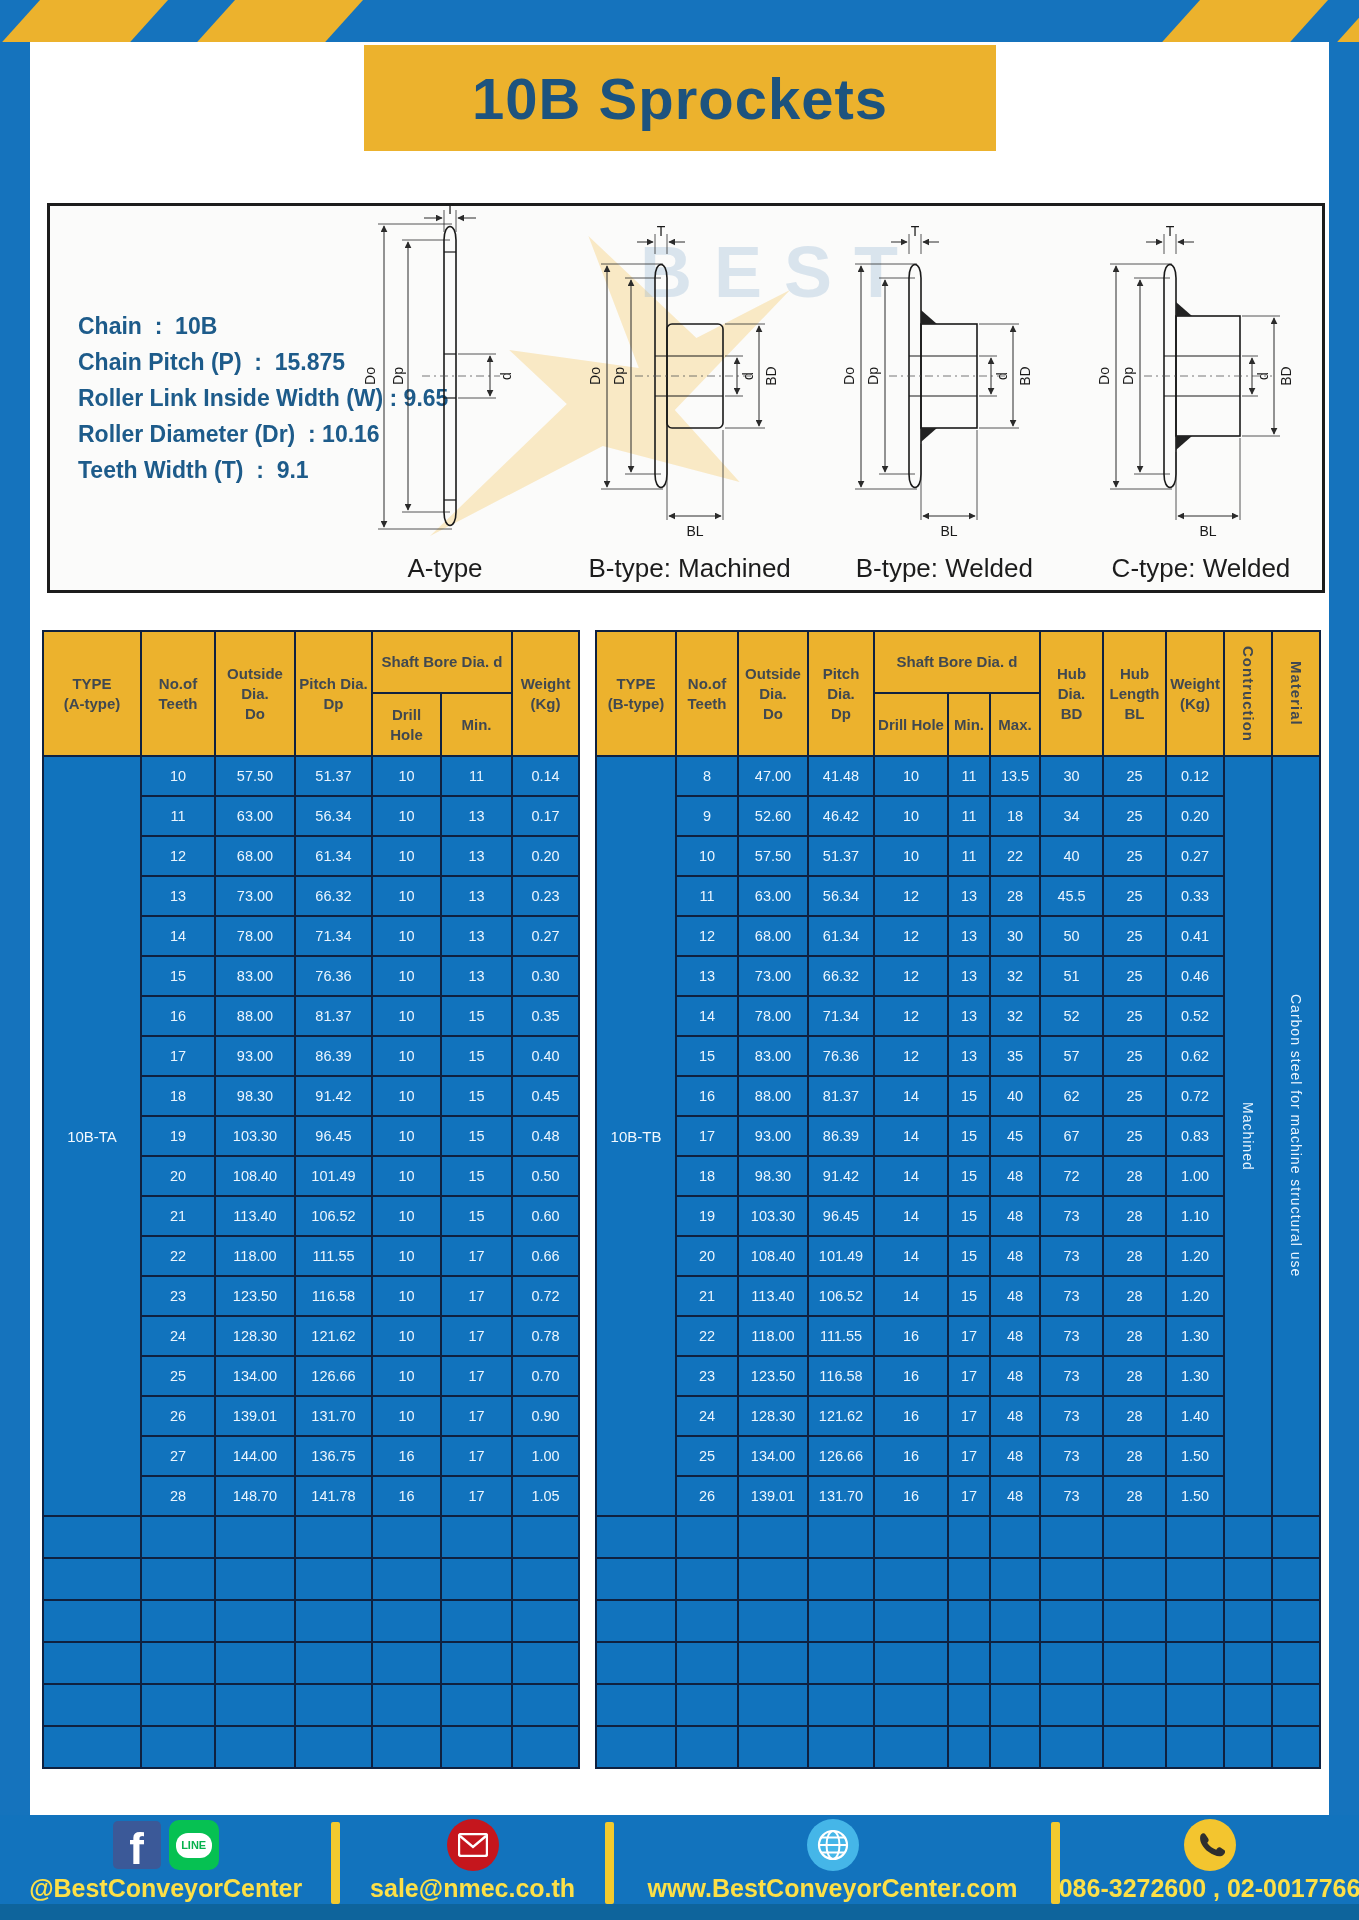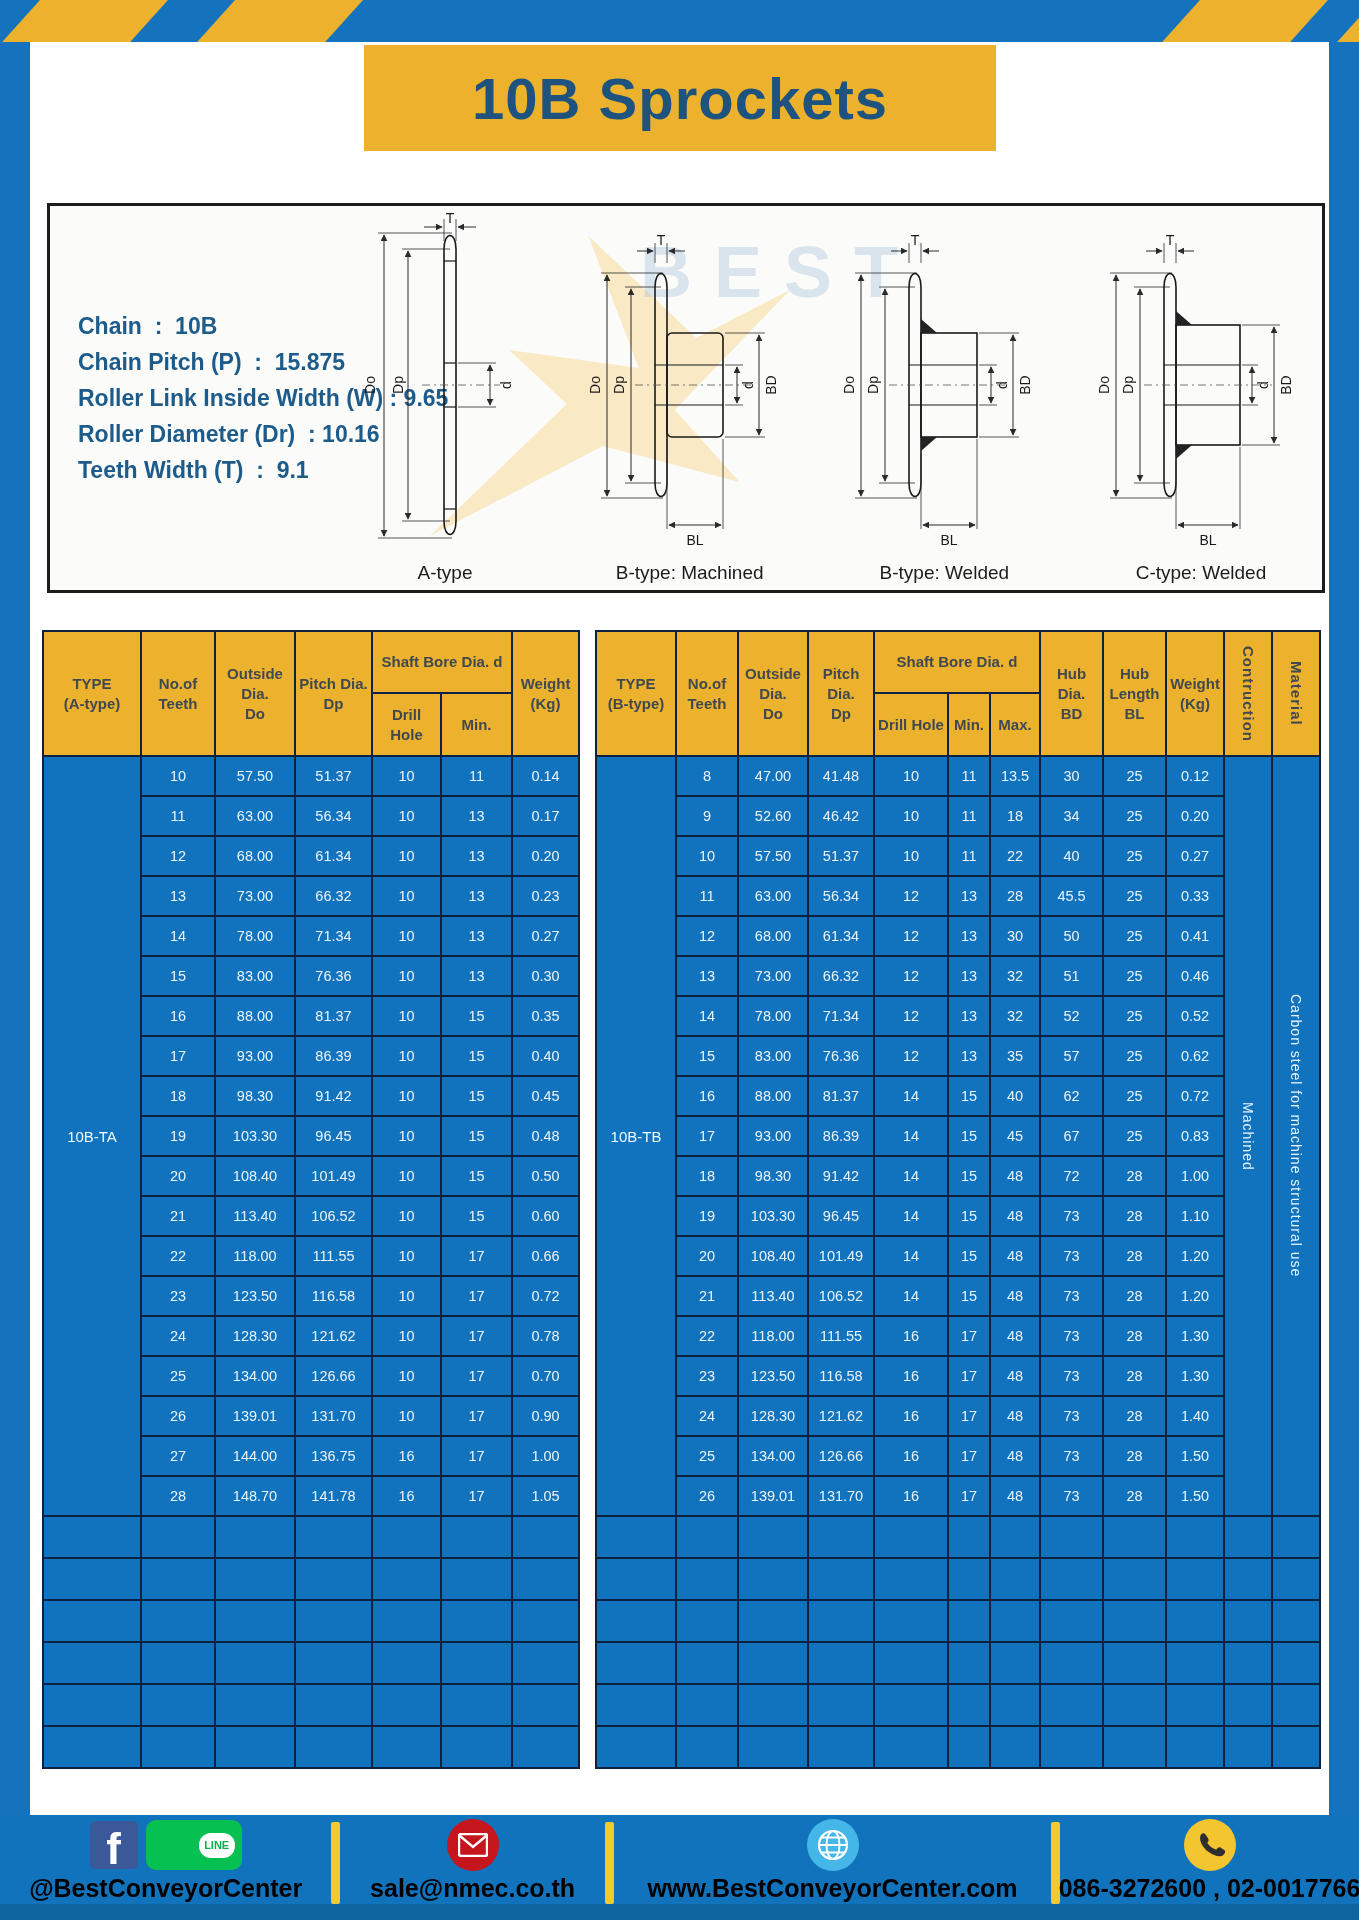--- a/index.html
+++ b/index.html
@@ -27,21 +27,21 @@
   .watermark{position:absolute;left:430px;top:22px;width:600px;text-align:center;
              pointer-events:none;}
   .watermark div{font-size:72px;font-weight:bold;letter-spacing:22px;
                  color:rgba(140,175,210,0.30);line-height:88px;}
   .wm-swoosh{position:absolute;left:380px;top:30px;width:360px;height:300px;
              background:rgba(243,186,60,0.28);
              clip-path:polygon(0% 100%,38% 56%,22% 38%,58% 44%,44% 0%,74% 34%,100% 18%,68% 58%,86% 82%,48% 70%);}
   .drawings{position:absolute;left:300px;right:14px;top:10px;bottom:6px;
             display:flex;justify-content:space-between;align-items:flex-end;}
   figure{margin:0;display:flex;flex-direction:column;align-items:center;}
-  figcaption{font-size:19px;color:#1c1c1c;margin-top:4px;}
+  figcaption{font-size:26px;color:#1c1c1c;margin-top:4px;}
   .ext{stroke:#2b2b2b;stroke-width:0.8;}
   .dim{stroke:#2b2b2b;stroke-width:1;}
   .part{stroke:#1a1a1a;stroke-width:1.6;fill:none;}
   .part-line{stroke:#1a1a1a;stroke-width:1.2;}
   .cl{stroke:#555;stroke-width:0.8;stroke-dasharray:8 4 2 4;}
   .dimlbl{font-size:14px;fill:#1a1a1a;font-family:"Liberation Sans",sans-serif;}
   .weld{fill:#222;}
 
   
   .tables-wrap{left:42px;top:630px;width:1287px;height:1137px;}
@@ -57,27 +57,27 @@
              writing-mode:vertical-rl;letter-spacing:1px;padding:4px 0;}
   tr.empty-row td{height:42px;}
 
   
   .footer{left:0;top:1815px;width:1359px;height:105px;background:#1273bd;
           display:flex;align-items:center;justify-content:space-between;padding:0;}
   .footer-strip{left:0;top:1904px;width:1359px;height:16px;background:#0e649c;}
   .f-section{display:flex;flex-direction:column;align-items:center;justify-content:flex-start;
              padding-bottom:14px;}
   .f-icons{display:flex;gap:8px;align-items:center;height:54px;margin-bottom:2px;}
-  .f-label{color:#000000;font-size:25px;font-weight:bold;white-space:nowrap;}
+  .f-label{color:#fde047;font-size:25px;font-weight:bold;white-space:nowrap;}
   .f-divider{width:9px;height:82px;background:#f2ca2e;border-radius:2px;margin-bottom:10px;}
   .icon-fb{width:48px;height:48px;background:#3b5998;border-radius:5px;color:#fff;
            display:flex;align-items:flex-end;justify-content:center;font-size:44px;
            font-weight:bold;line-height:40px;overflow:hidden;}
   .icon-line{width:50px;height:50px;background:#06c152;border-radius:10px;
-             display:flex;align-items:center;justify-content:center;padding-left:46px;}
+             display:flex;align-items:center;justify-content:center;}
   .icon-line .bubble{width:36px;height:25px;background:#fff;border-radius:12px;
              display:flex;align-items:center;justify-content:center;
              font-size:11px;font-weight:bold;color:#06b14c;}
   .icon-circle{width:52px;height:52px;border-radius:50%;display:flex;
                align-items:center;justify-content:center;}
   .sec1{width:25%;} .sec2{width:20%;} .sec3{width:33%;} .sec4{width:22%;}
 </style>
 </head>
 <body>
 

